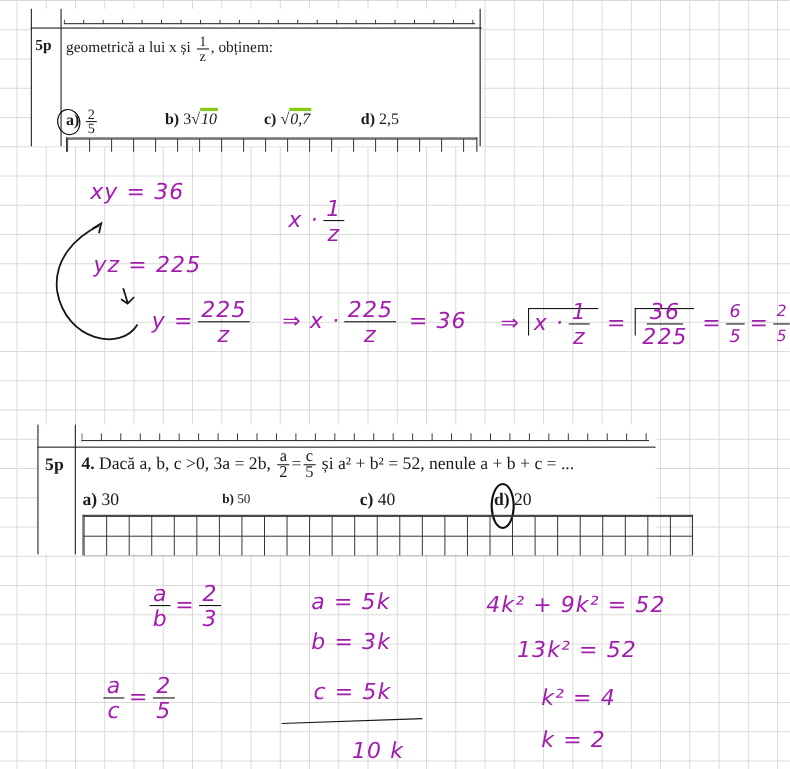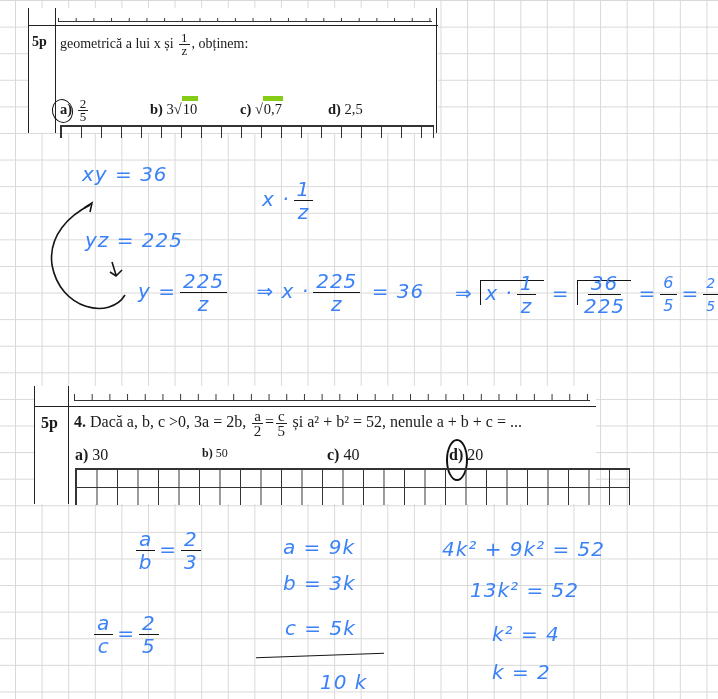--- a/index.html
+++ b/index.html
@@ -30,35 +30,35 @@
   }
   .exam .hline { position: absolute; left: 0; right: 0; height: 1px; background: #222; }
   .exam .vline { position: absolute; top: 0; bottom: 0; width: 1px; background: #222; }
   .points { position: absolute; font-weight: bold; font-size: 15px; }
   .qtext { position: absolute; font-size: 14.5px; line-height: 20px; text-align: justify; }
   .qtext b { font-weight: bold; }
   .frac { display: inline-flex; flex-direction: column; align-items: center; vertical-align: middle; font-size: 13px; line-height: 12px; margin: 0 2px; }
   .frac .num { border-bottom: 1px solid #222; padding: 0 2px; }
   .opt { position: absolute; font-size: 14.5px; }
   .opt b { font-weight: bold; }
-  .sqrt { border-top: 5px solid #84cc16; padding: 0 1px; }
+  .sqrt { border-top: 3px solid #84cc16; padding: 0 1px; font-style: italic; }
   .answer-grid {
     position: absolute; border: 1px solid #333;
     background-image:
       linear-gradient(to right, #333 1px, transparent 1px),
       linear-gradient(to bottom, #333 1px, transparent 1px);
     background-size: 20px 19px;
   }
   .circle-mark {
     position: absolute; border: 1.5px solid #111; border-radius: 50%;
   }
   
   .hw {
     position: absolute; font-family: "DejaVu Sans", sans-serif; font-size: 20px;
-    color: #3b82f6; font-style: italic; letter-spacing: 1px; white-space: nowrap;
+    color: #a21caf; font-style: italic; letter-spacing: 1px; white-space: nowrap;
   }
   .hwfrac { display: inline-flex; flex-direction: column; align-items: center; vertical-align: middle; line-height: 22px; margin: 0 4px; }
   .hwfrac .num { border-bottom: 1.5px solid #151515; padding: 0 3px; }
   svg.ink { position: absolute; left: 0; top: 0; overflow: visible; }
 </style>
 </head>
 <body>
 
 <div class="grid-bg"></div>
 
@@ -164,21 +164,21 @@
       <span>3</span>
     </span></div>
 <div class="hw" style="left:90px; top:612px;"><span class="hwfrac">
       <span class="num">a</span>
       <span>c</span>
     </span><span>=</span><span class="hwfrac">
       <span class="num">2</span>
       <span>5</span>
     </span></div>
 
-<div class="hw" style="left:283px; top:535px;">a = 9k</div>
+<div class="hw" style="left:283px; top:535px;">a = 5k</div>
 <div class="hw" style="left:283px; top:571px;">b = 3k</div>
 <div class="hw" style="left:285px; top:616px;">c = 5k</div>
 <div style="position:absolute; left:256px; top:655px; width:128px; height:0; border-top:1.6px solid #151515; transform:rotate(-2deg);"></div>
 <div class="hw" style="left:320px; top:670px;">10 k</div>
 
 <div class="hw" style="left:442px; top:537px;">4k² + 9k² = 52</div>
 <div class="hw" style="left:470px; top:578px;">13k² = 52</div>
 <div class="hw" style="left:492px; top:622px;">k² = 4</div>
 <div class="hw" style="left:492px; top:660px;">k = 2</div>
 

